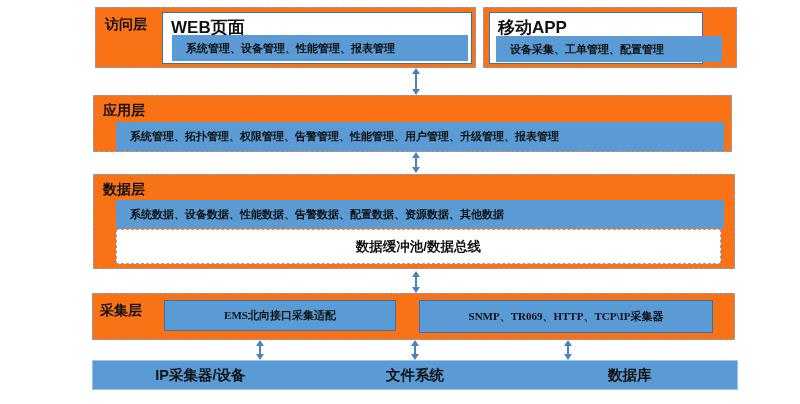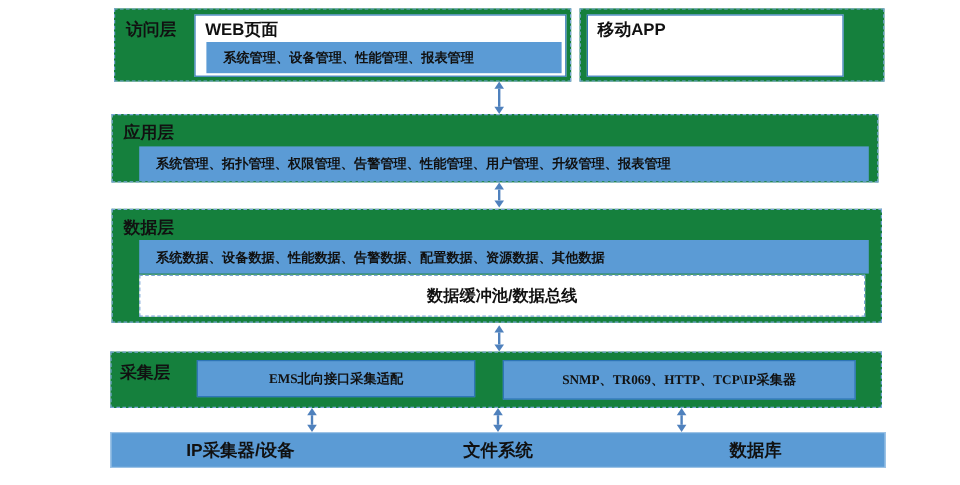--- a/index.html
+++ b/index.html
@@ -7,25 +7,25 @@
     --border-dark:#2e75b6;
     --dashed-blue:#7ba7d7;
     --bar-border:#9dc3e6;
     --arrow:#4f81bd;
     --text:#111111;
   }
   html,body{margin:0;padding:0;background:#ffffff;}
   body{font-family:"Liberation Sans","DejaVu Sans",sans-serif;color:var(--text);}
   #stage{position:relative;width:800px;height:404px;background:#ffffff;overflow:hidden;}
 
-  .dashed-box{position:absolute;border:1px dashed var(--dashed-blue);background:#15803d;box-sizing:border-box;}
+  .dashed-box{position:absolute;border:1px dashed var(--dashed-blue);background:#f97316;box-sizing:border-box;}
   .layer-label{position:absolute;font-size:14px;font-weight:600;white-space:nowrap;}
 
   .panel{position:absolute;background:#ffffff;border:1px solid var(--border-dark);box-sizing:border-box;}
-  .panel-title{font-size:14px;font-weight:600;padding:3px 0 0 8px;white-space:nowrap;}
+  .panel-title{font-size:17px;font-weight:600;padding:3px 0 0 8px;white-space:nowrap;}
   .blue-bar{position:absolute;background:var(--fill-blue);box-sizing:border-box;font-size:11px;font-weight:600;
             white-space:nowrap;overflow:hidden;display:flex;align-items:center;font-family:Liberation Serif, serif;}
   .blue-bar.pad{padding-left:14px;}
   .blue-bar.center{justify-content:center;}
   .solid-border{border:1px solid var(--border-dark);}
 
   .buffer-box{position:absolute;border:1px dashed var(--dashed-blue);box-sizing:border-box;background:#ffffff;
               display:flex;align-items:center;justify-content:center;font-size:13.5px;font-weight:600;}
 
   
@@ -50,20 +50,21 @@
     <div class="layer-label" style="left:9px;top:8px;">访问层</div>
     <div class="panel" style="left:66px;top:4px;width:310px;height:52px;">
       <div class="panel-title">WEB页面</div>
       <div class="blue-bar pad" style="left:9px;top:22px;width:296px;height:26px;">系统管理、设备管理、性能管理、报表管理</div>
     </div>
   </div>
 
   <div class="dashed-box" style="left:483px;top:7px;width:254px;height:61px;">
     <div class="panel" style="left:5px;top:4px;width:214px;height:52px;">
       <div class="panel-title">移动APP</div>
+      <div class="blue-bar pad" style="left:6px;top:23px;width:226px;height:26px;">设备采集、工单管理、配置管理</div>
     </div>
   </div>
 
   <div class="varrow" style="left:415px;top:74px;height:15px;"></div>
 
   <div class="dashed-box" style="left:93px;top:95px;width:639px;height:57px;">
     <div class="layer-label" style="left:9px;top:6px;">应用层</div>
     <div class="blue-bar pad" style="left:22px;top:26px;width:608px;height:29px;">系统管理、拓扑管理、权限管理、告警管理、性能管理、用户管理、升级管理、报表管理</div>
   </div>
 

